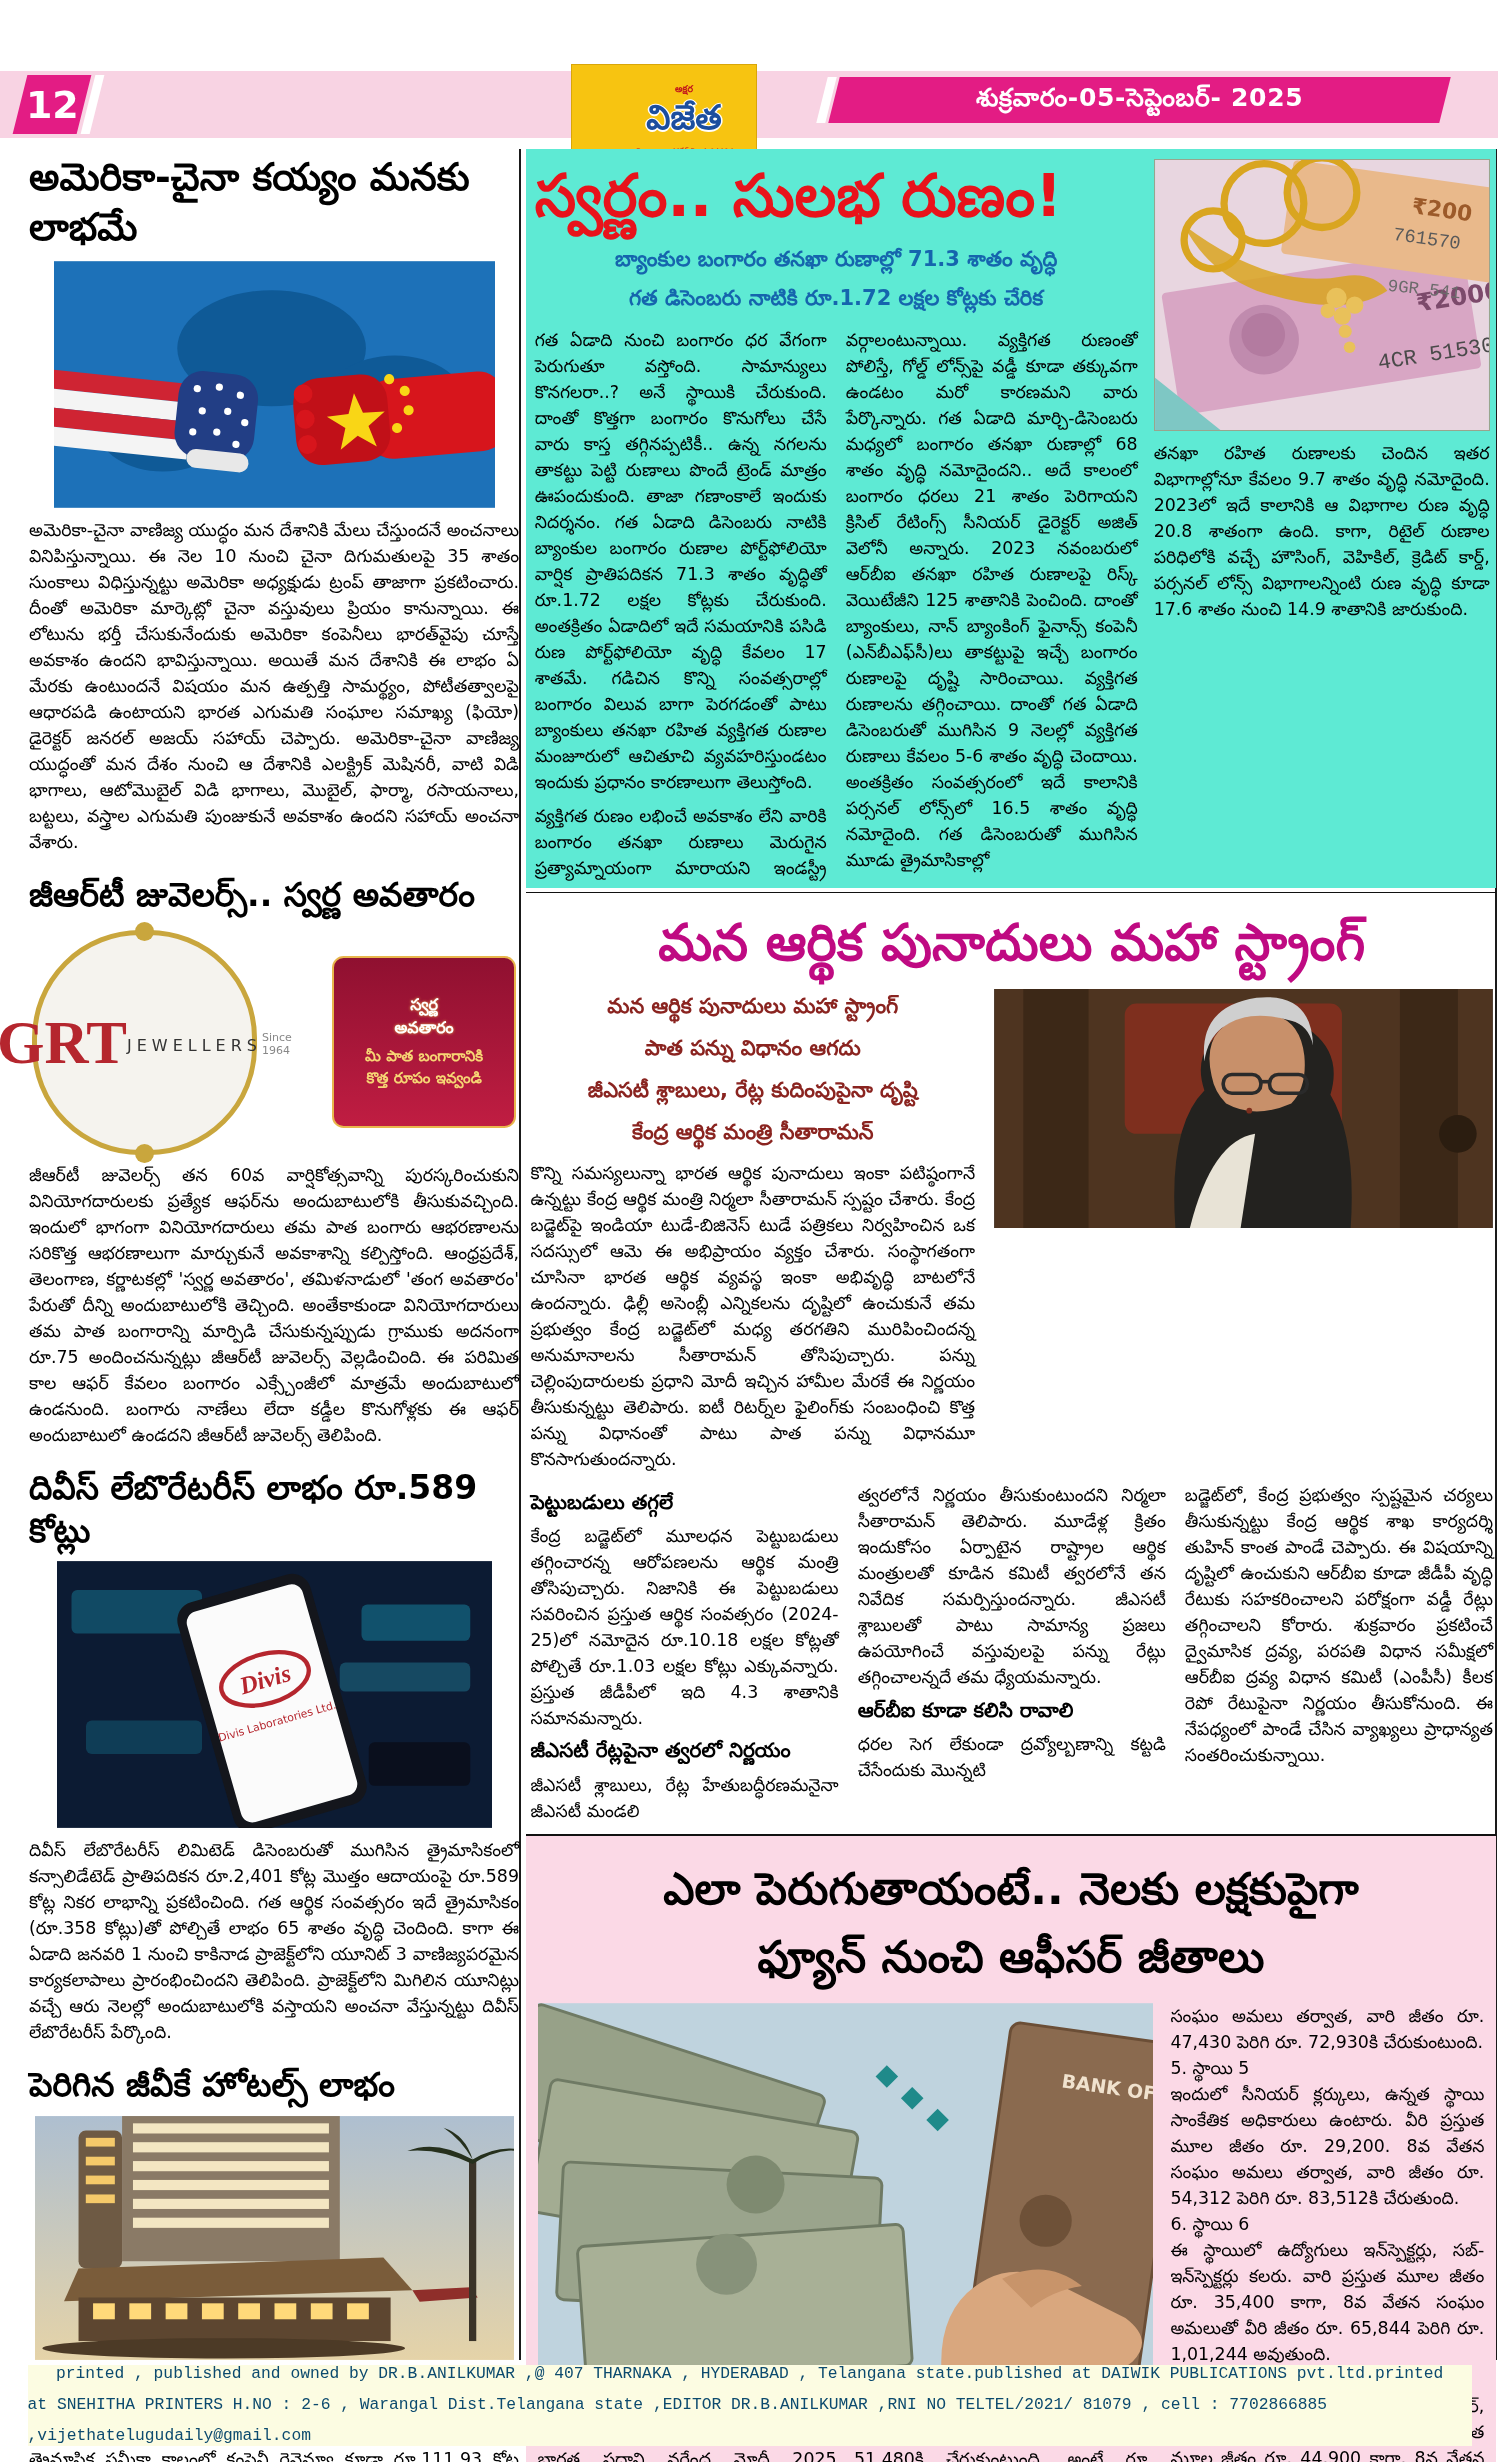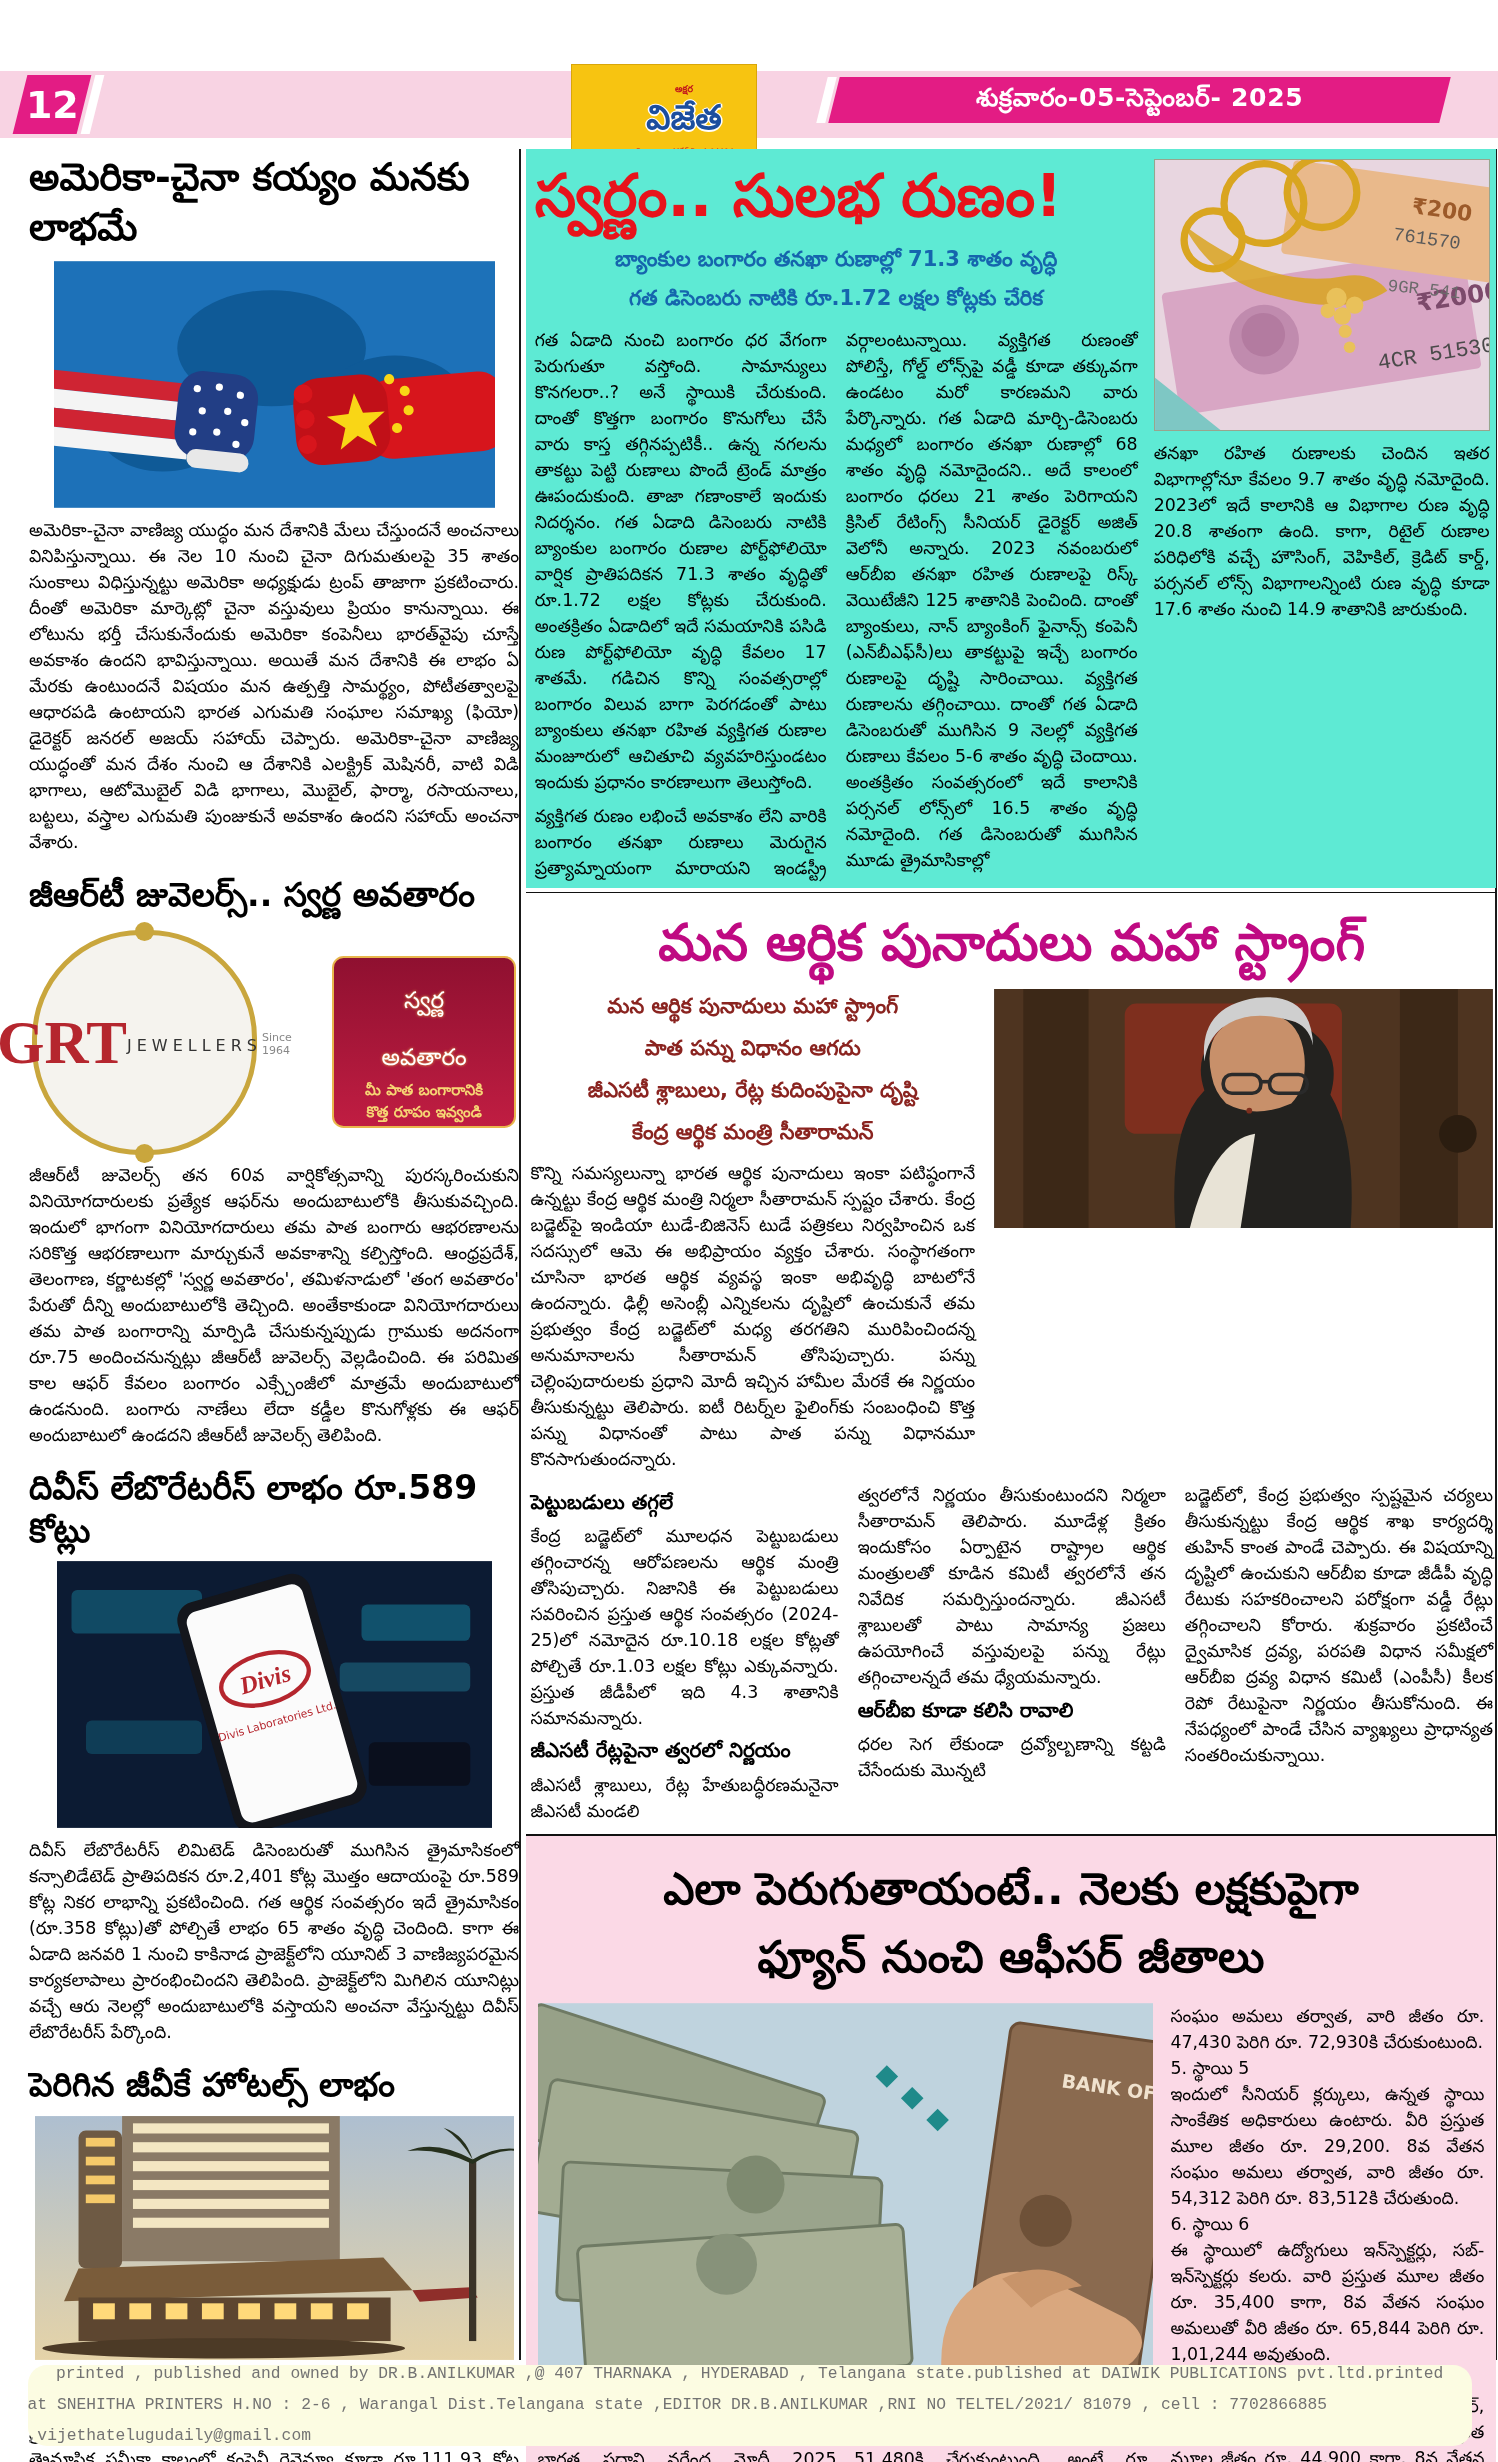--- a/index.html
+++ b/index.html
@@ -47,34 +47,34 @@
            grid-template-columns:299px 299px 1fr;grid-column-gap:17.4px;
            grid-template-areas:"h h h" "i i c" "a b c";}
   .sal-head{grid-area:h;font-size:44px;font-weight:bold;text-align:center;line-height:1.55;margin-bottom:11.6px;}
   .sal-img{grid-area:i;}
   .sal-c1{grid-area:a;}
   .sal-c2{grid-area:b;}
   .sal-c3{grid-area:c;}
   
   .imprint{position:absolute;left:27.6px;top:2365px;width:1444px;height:81px;background:#fcfce2;
            display:flex;flex-direction:column;align-items:center;justify-content:center;
-           font-family:"Liberation Mono",monospace;font-size:16.3px;color:#737373;line-height:1.9;border-radius:19px;}
+           font-family:"Liberation Mono",monospace;font-size:16.3px;color:#0c4a6e;line-height:1.9;}
   
   .imgbox{display:block;margin:8.7px auto;}
   
   .grt-fig{display:flex;align-items:center;justify-content:space-between;padding:7.3px 2.9px;}
   .grt-logo{width:215px;height:215px;background:#f5f3ee;border:5px solid #c9a63d;border-radius:48% 48% 48% 48%;
             display:flex;flex-direction:row;align-items:center;justify-content:center;position:relative;}
   .grt-logo .dot{position:absolute;width:19px;height:19px;background:#c9a63d;border-radius:50%;left:98px;}
   .grt-main{font-family:"Liberation Serif",serif;color:#b5262e;font-size:61px;font-weight:bold;line-height:1;}
   .grt-sub{font-size:16px;letter-spacing:5px;color:#333;margin-top:7.3px;}
   .grt-since{font-size:11px;color:#888;margin-top:4.4px;}
   .grt-badge{width:180px;height:168px;background:linear-gradient(#8f1030,#c01d42);border:2.2px solid #e8b64c;
              border-radius:11.6px;display:flex;flex-direction:column;align-items:center;justify-content:center;text-align:center;}
-  .badge-big{color:#fff;font-size:23px;font-weight:normal;line-height:1.4;text-shadow:0 0 2.9px #e8b64c;margin-top:24px;}
+  .badge-big{color:#fff;font-size:16px;font-weight:bold;line-height:1.4;text-shadow:0 0 2.9px #e8b64c;}
   .badge-sm{color:#f6d574;font-size:15px;font-weight:bold;line-height:1.5;margin-top:5.8px;}
 </style>
 </head>
 <body>
 
 <div id="page">
 
   <div class="band"></div>
   <div class="pagenum skew">
     <span>12</span>

